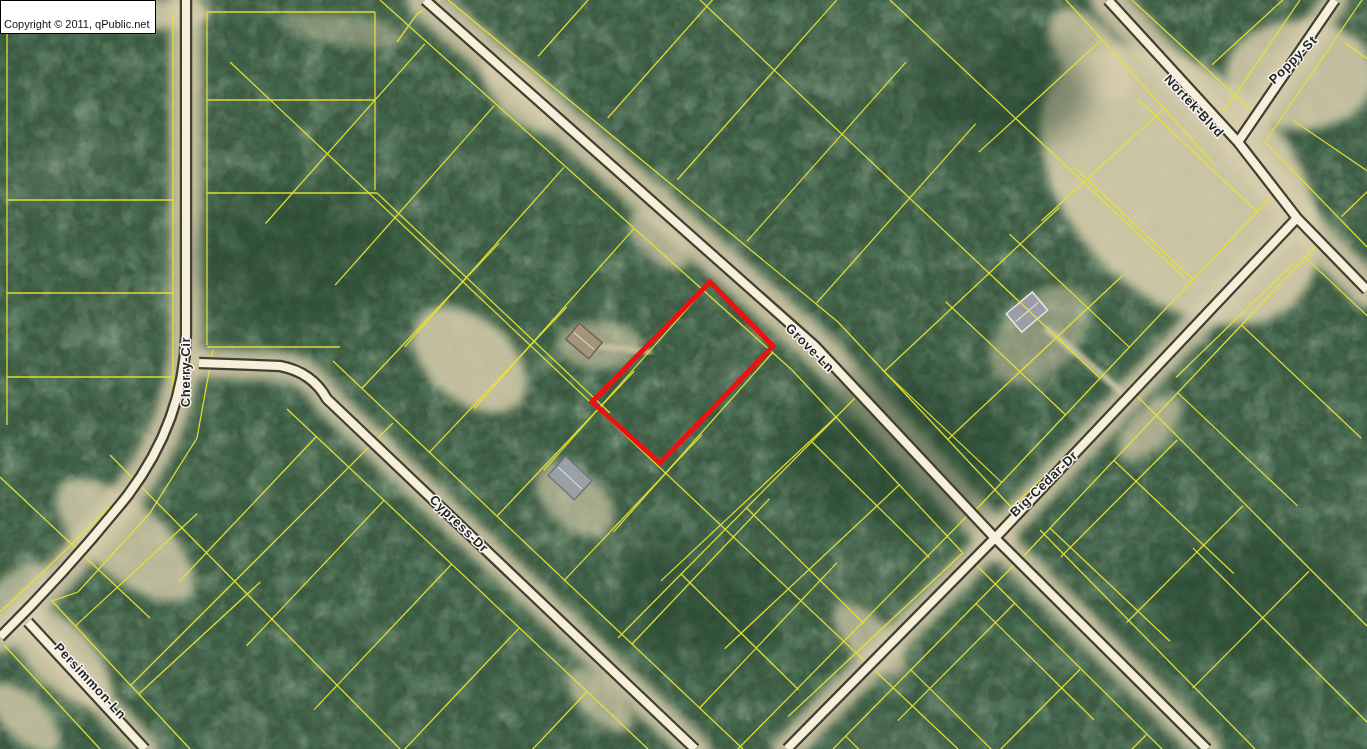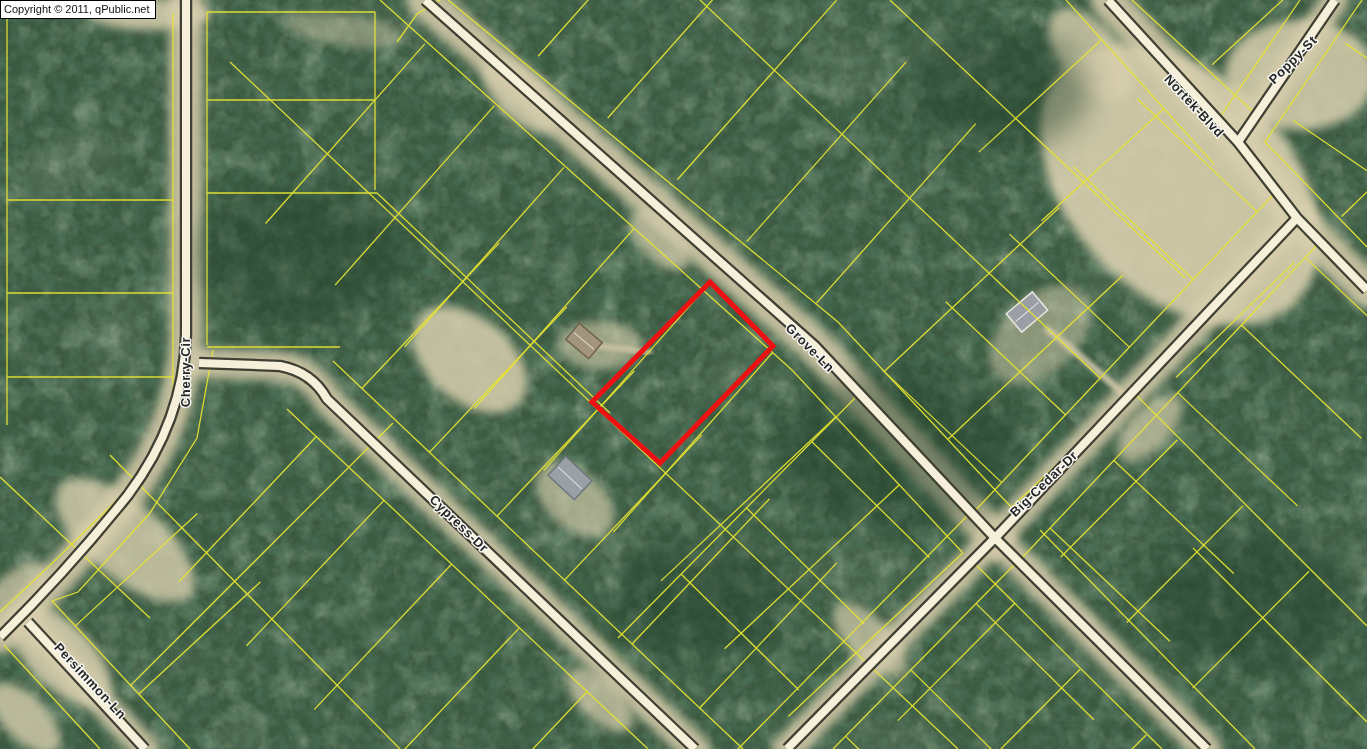--- a/index.html
+++ b/index.html
@@ -4,21 +4,21 @@
 <style>
   html,body{margin:0;padding:0;background:#222;}
   .viewport{
     position:relative;width:1367px;height:749px;overflow:hidden;
     font-family:"Liberation Sans",sans-serif;background:#3c5a41;
   }
   .viewport svg{position:absolute;left:0;top:0;display:block;}
   .copyright{
     position:absolute;left:0;top:0;background:#ffffff;color:#111111;
     border:1px solid #000000;font-size:11px;line-height:15px;
-    padding:1px 5px 1px 3px;white-space:nowrap;
+    padding:16px 5px 1px 3px;white-space:nowrap;
     font-family:"Liberation Sans",sans-serif;
   }
   text.street-label{
     font-family:"Liberation Sans",sans-serif;font-size:13px;font-weight:bold;
     letter-spacing:0.6px;paint-order:stroke;stroke-linejoin:round;
   }
 </style>
 </head>
 <body>
 

